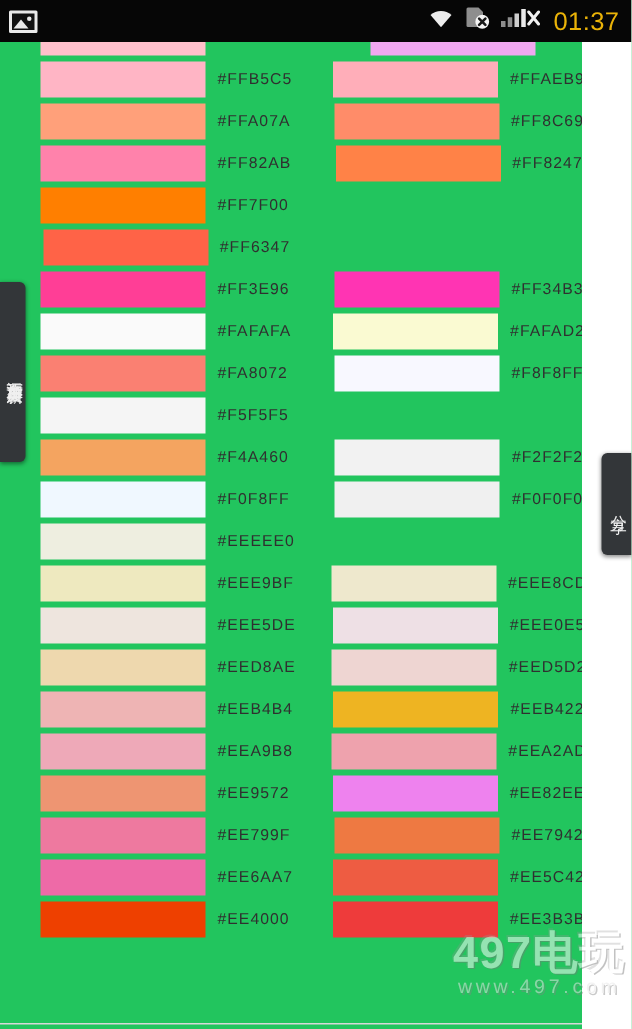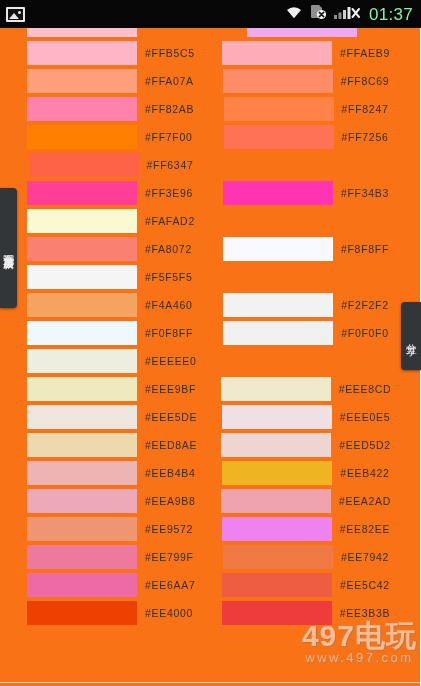--- a/index.html
+++ b/index.html
@@ -29,21 +29,21 @@
     z-index: 40;
   }
   #status-bar .left-icons { display: flex; align-items: center; gap: 4px; }
   #status-bar .right-icons {
     margin-left: auto;
     display: flex;
     align-items: center;
     gap: 7px;
   }
   .sb-clock {
-    color: #86efac;
+    color: #eab308;
     font-size: 17px;
     letter-spacing: 0.3px;
     line-height: 1;
     margin-left: 2px;
     text-align: right;
   }
   .photo-icon {
     width: 19px; height: 15px;
     border: 2px solid #e9e9e9;
     border-radius: 1px;
@@ -66,23 +66,23 @@
     right: 2px; top: 2px;
     width: 3px; height: 3px;
     border-radius: 50%;
     background: #e9e9e9;
   }
 
   
   #page {
     position: absolute;
     top: 28px; left: 0;
-    width: 420px;
+    width: 388px;
     height: 658px;
-    background: #f97316;
+    background: #22c55e;
     overflow: hidden;
   }
   #color-grid {
     position: absolute;
     top: -17px;
     left: 0;
     width: 421px;
   }
   .grid-row {
     display: flex;
@@ -252,42 +252,42 @@
         <div class="cell right">
           <div class="swatch" style="background: rgb(255, 130, 71);"></div>
           <span class="hex-label">#FF8247</span>
         </div>
       </div>
       <div class="grid-row">
         <div class="cell left">
           <div class="swatch" style="background: rgb(255, 127, 0);"></div>
           <span class="hex-label">#FF7F00</span>
         </div>
-        <div class="cell right">
-          <div class="swatch" style="background: rgb(255, 114, 86);"></div>
-          <span class="hex-label">#FF7256</span>
-        </div>
       </div>
       <div class="grid-row">
         <div class="cell right">
           <div class="swatch" style="background: rgb(255, 99, 71);"></div>
           <span class="hex-label">#FF6347</span>
         </div>
       </div>
       <div class="grid-row">
         <div class="cell left">
           <div class="swatch" style="background: rgb(255, 62, 150);"></div>
           <span class="hex-label">#FF3E96</span>
         </div>
         <div class="cell right">
           <div class="swatch" style="background: rgb(255, 52, 179);"></div>
           <span class="hex-label">#FF34B3</span>
         </div>
       </div>
       <div class="grid-row">
+        <div class="cell left">
+          <div class="swatch" style="background: rgb(250, 250, 250);"></div>
+          <span class="hex-label">#FAFAFA</span>
+        </div>
         <div class="cell right">
           <div class="swatch" style="background: rgb(250, 250, 210);"></div>
           <span class="hex-label">#FAFAD2</span>
         </div>
       </div>
       <div class="grid-row">
         <div class="cell left">
           <div class="swatch" style="background: rgb(250, 128, 114);"></div>
           <span class="hex-label">#FA8072</span>
         </div>

